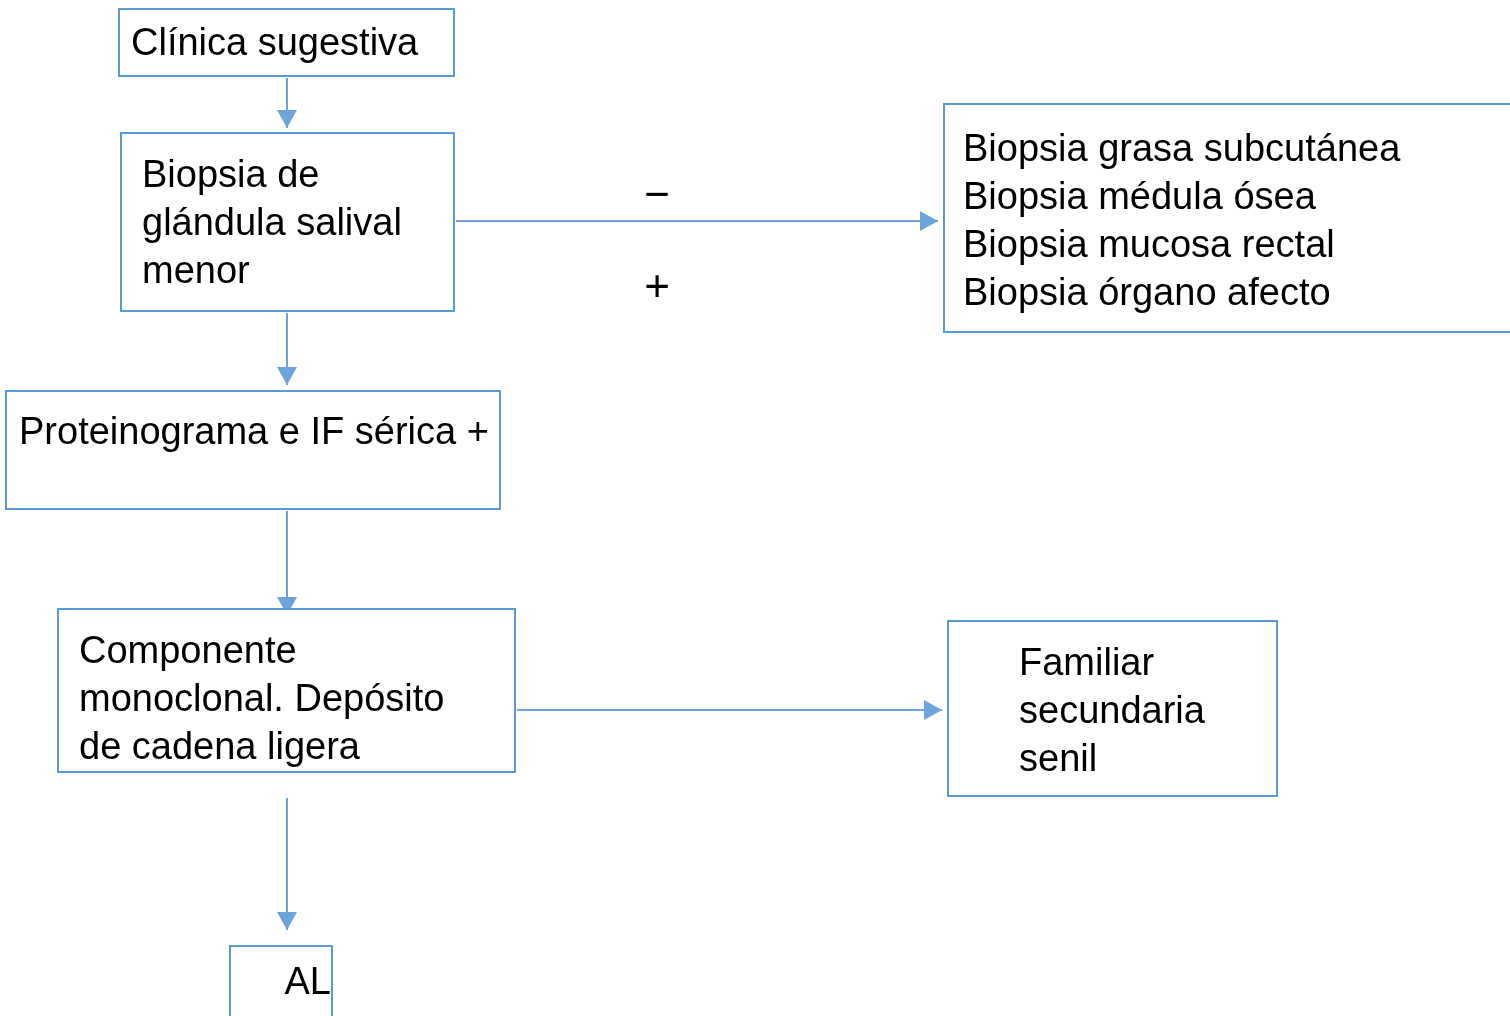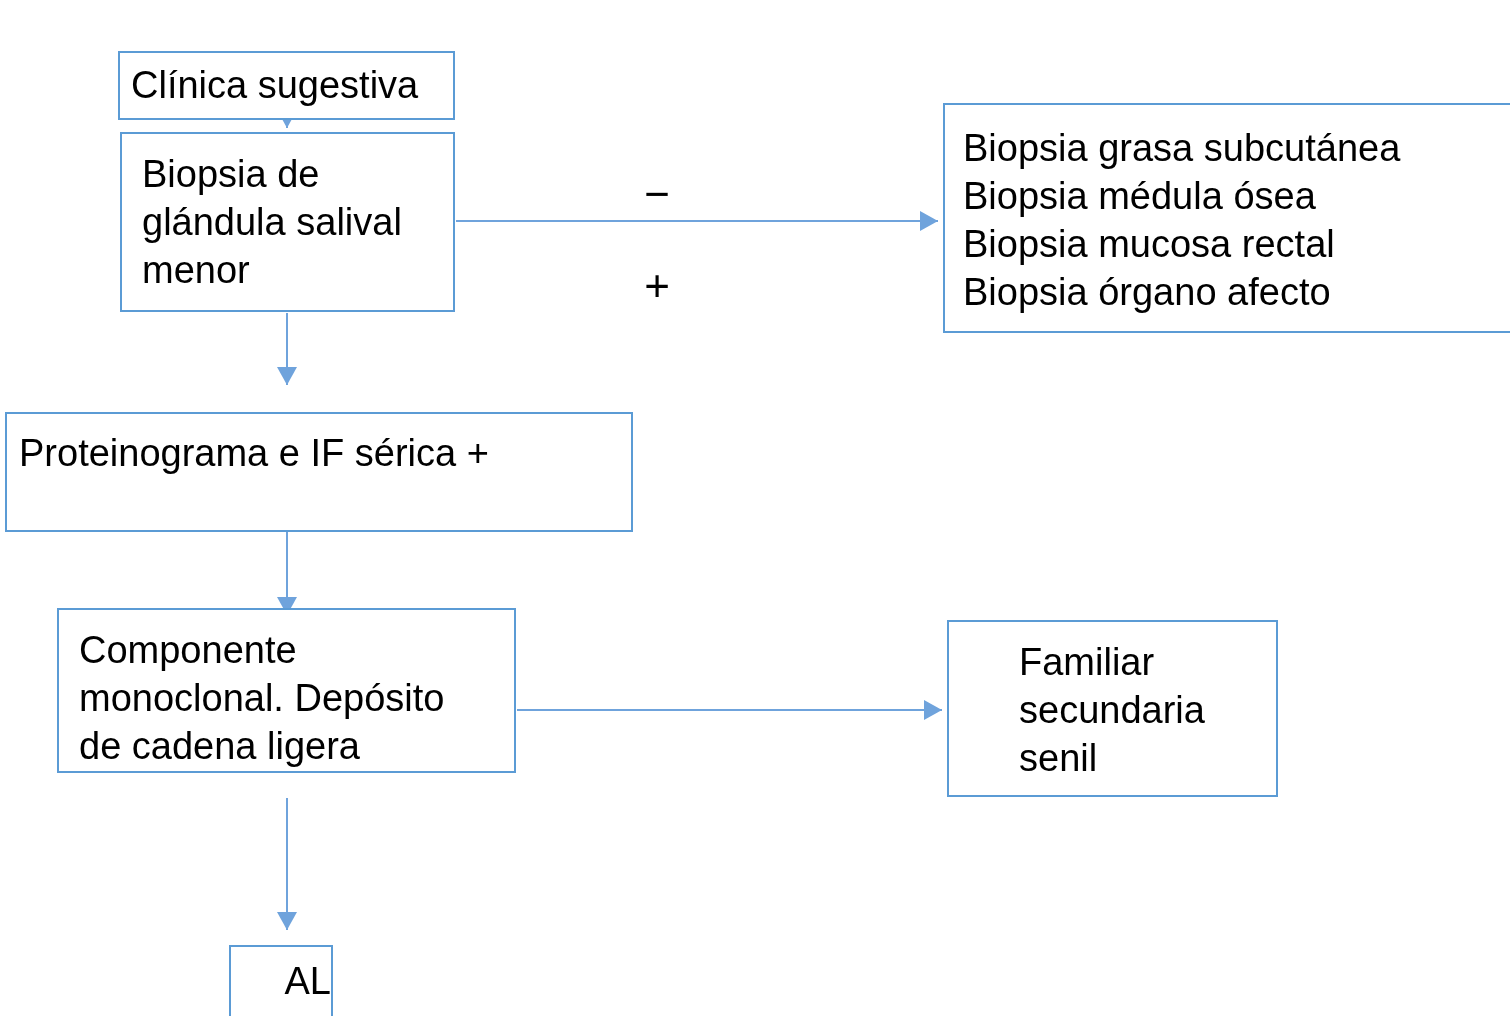--- a/index.html
+++ b/index.html
@@ -42,35 +42,33 @@
     background: var(--background);
     font-size: 38px;
     line-height: 48px;
     color: var(--text);
     white-space: nowrap;
   }
   .node-clinica {
     left: 118px; top: 8px; width: 337px; height: 69px;
     line-height: 65px;
     padding-left: 11px;
-    margin-top: 43px;
   }
   .node-biopsia-glandula {
     left: 120px; top: 132px; width: 335px; height: 180px;
     padding: 16px 16px 0 20px;
   }
   .node-biopsias-alternativas {
     left: 943px; top: 103px; width: 654px; height: 230px;
     padding: 19px 0 0 18px;
   }
   .node-proteinograma {
-    left: 5px; top: 390px; width: 628px; height: 120px;
+    left: 5px; top: 390px; width: 496px; height: 120px;
     padding: 16px 0 0 12px;
     line-height: 46px;
-    margin-top: 22px;
   }
   .node-componente {
     left: 57px; top: 608px; width: 459px; height: 165px;
     padding: 16px 0 0 20px;
   }
   .node-familiar {
     left: 947px; top: 620px; width: 331px; height: 177px;
     padding: 16px 12px 0 70px;
   }
   .node-al {

